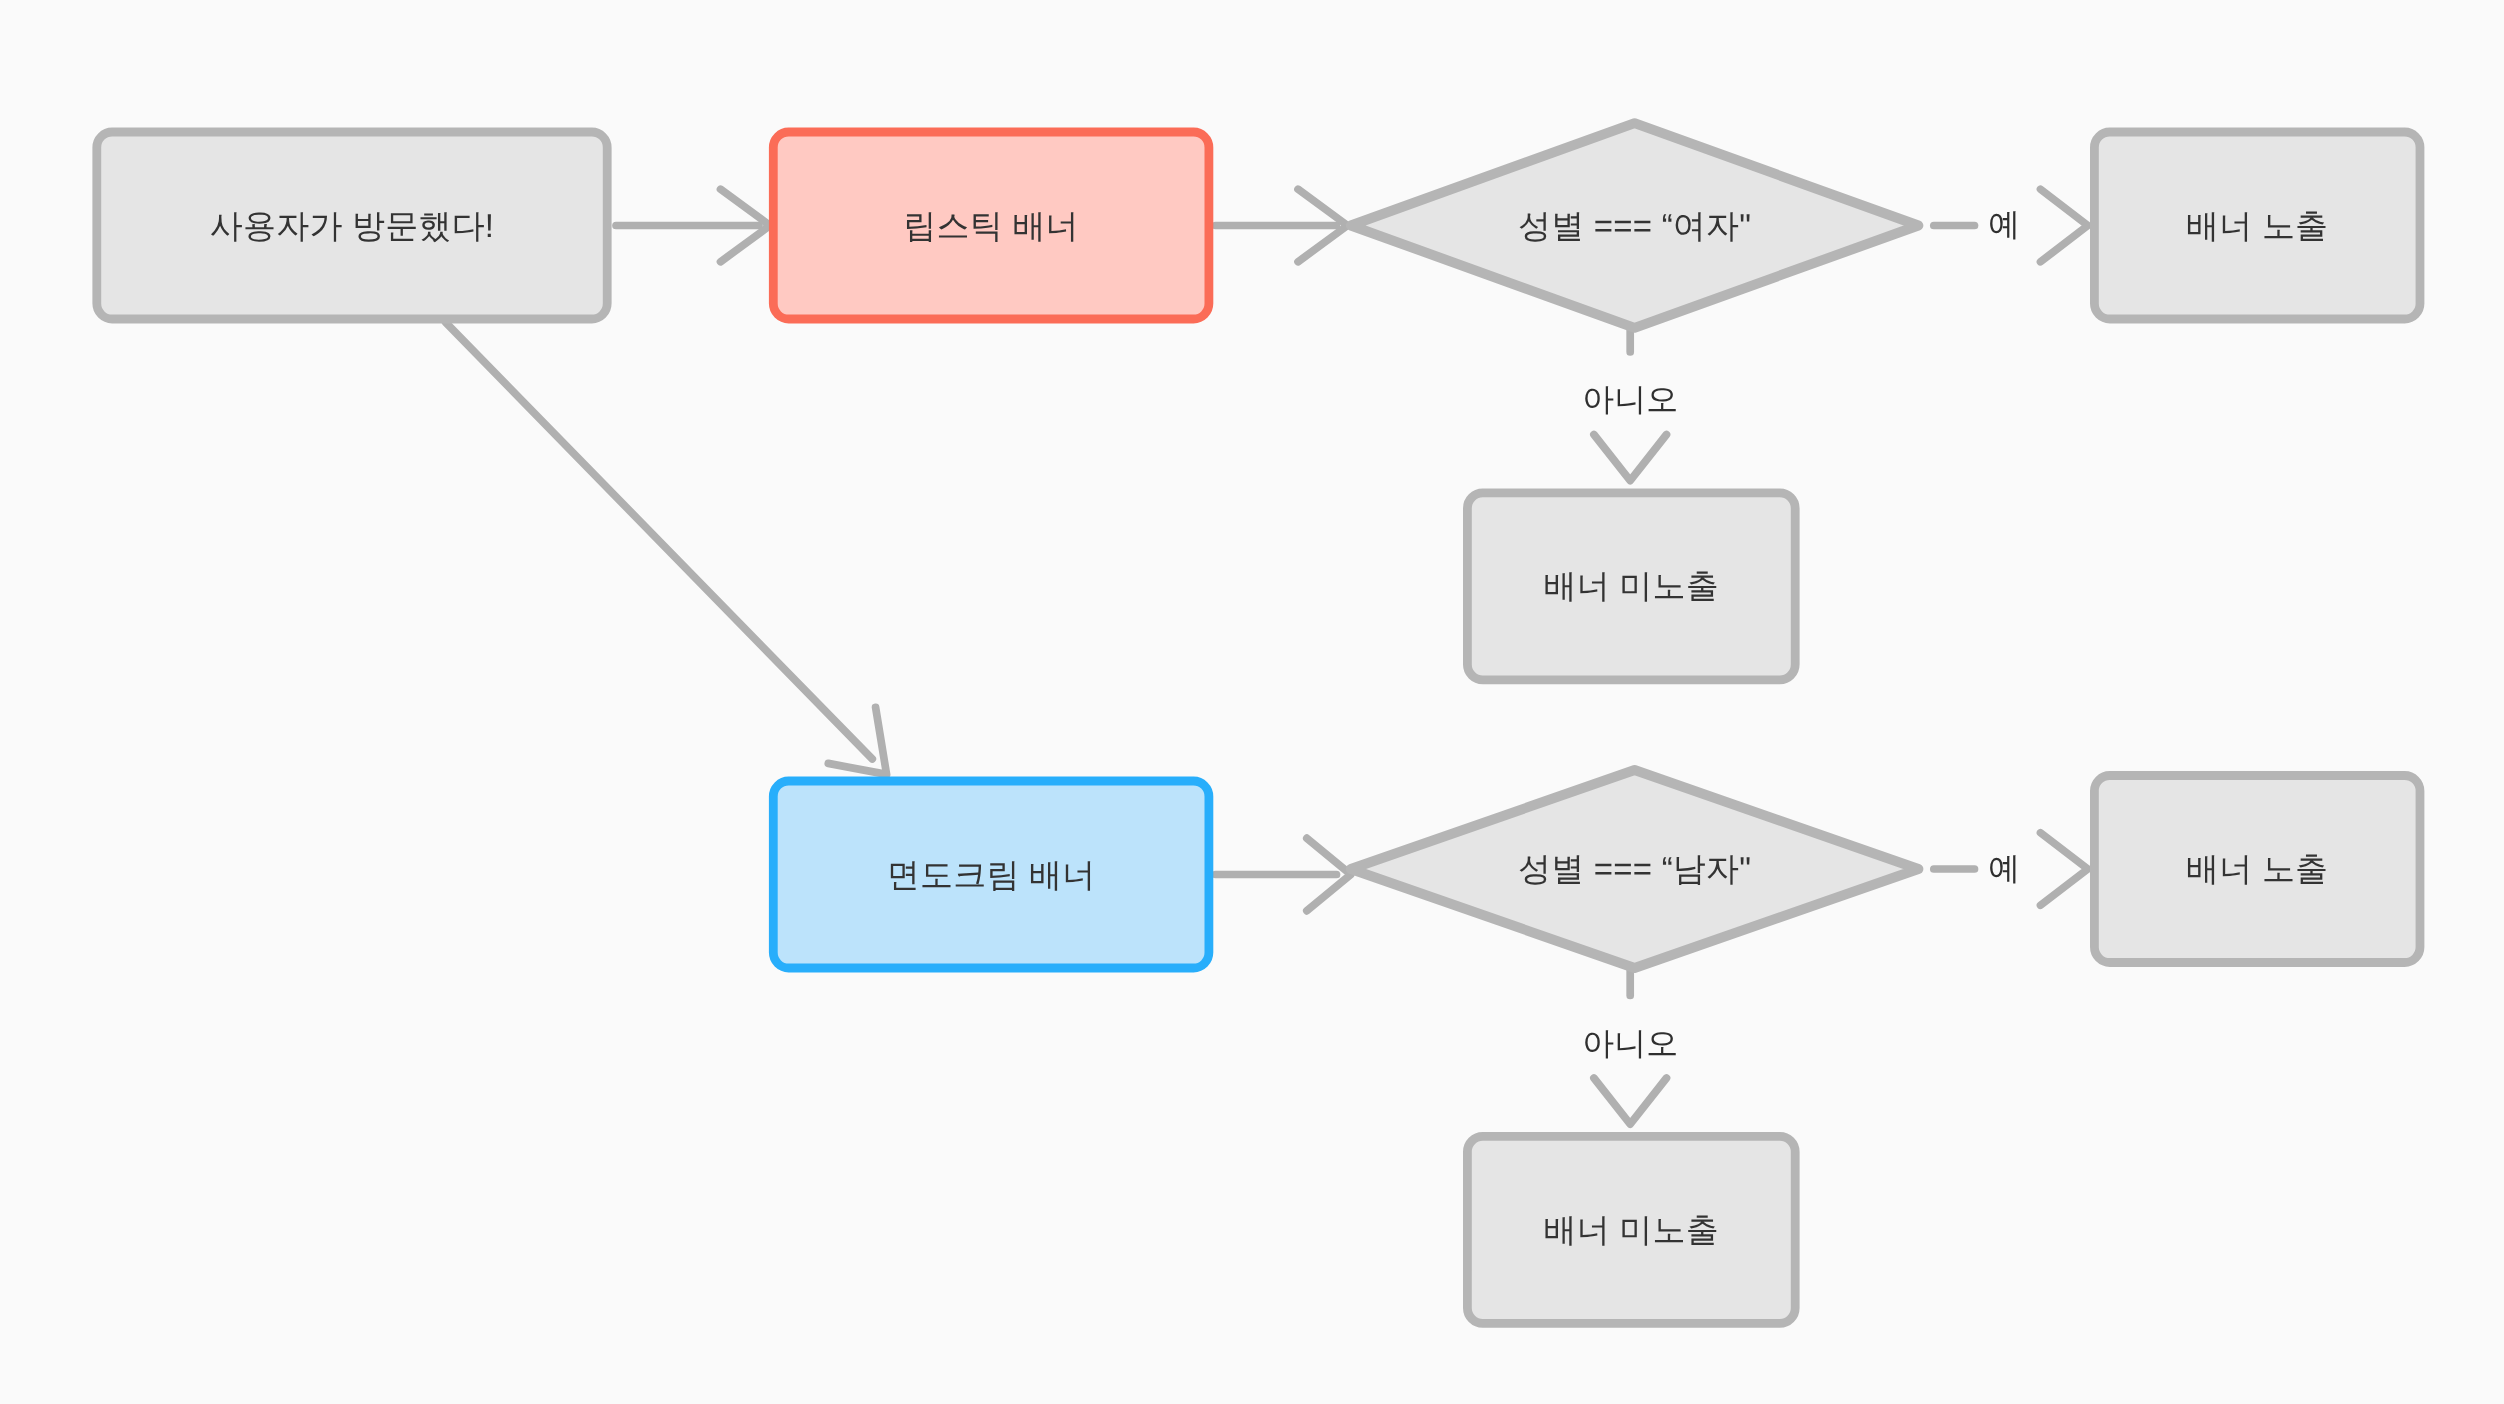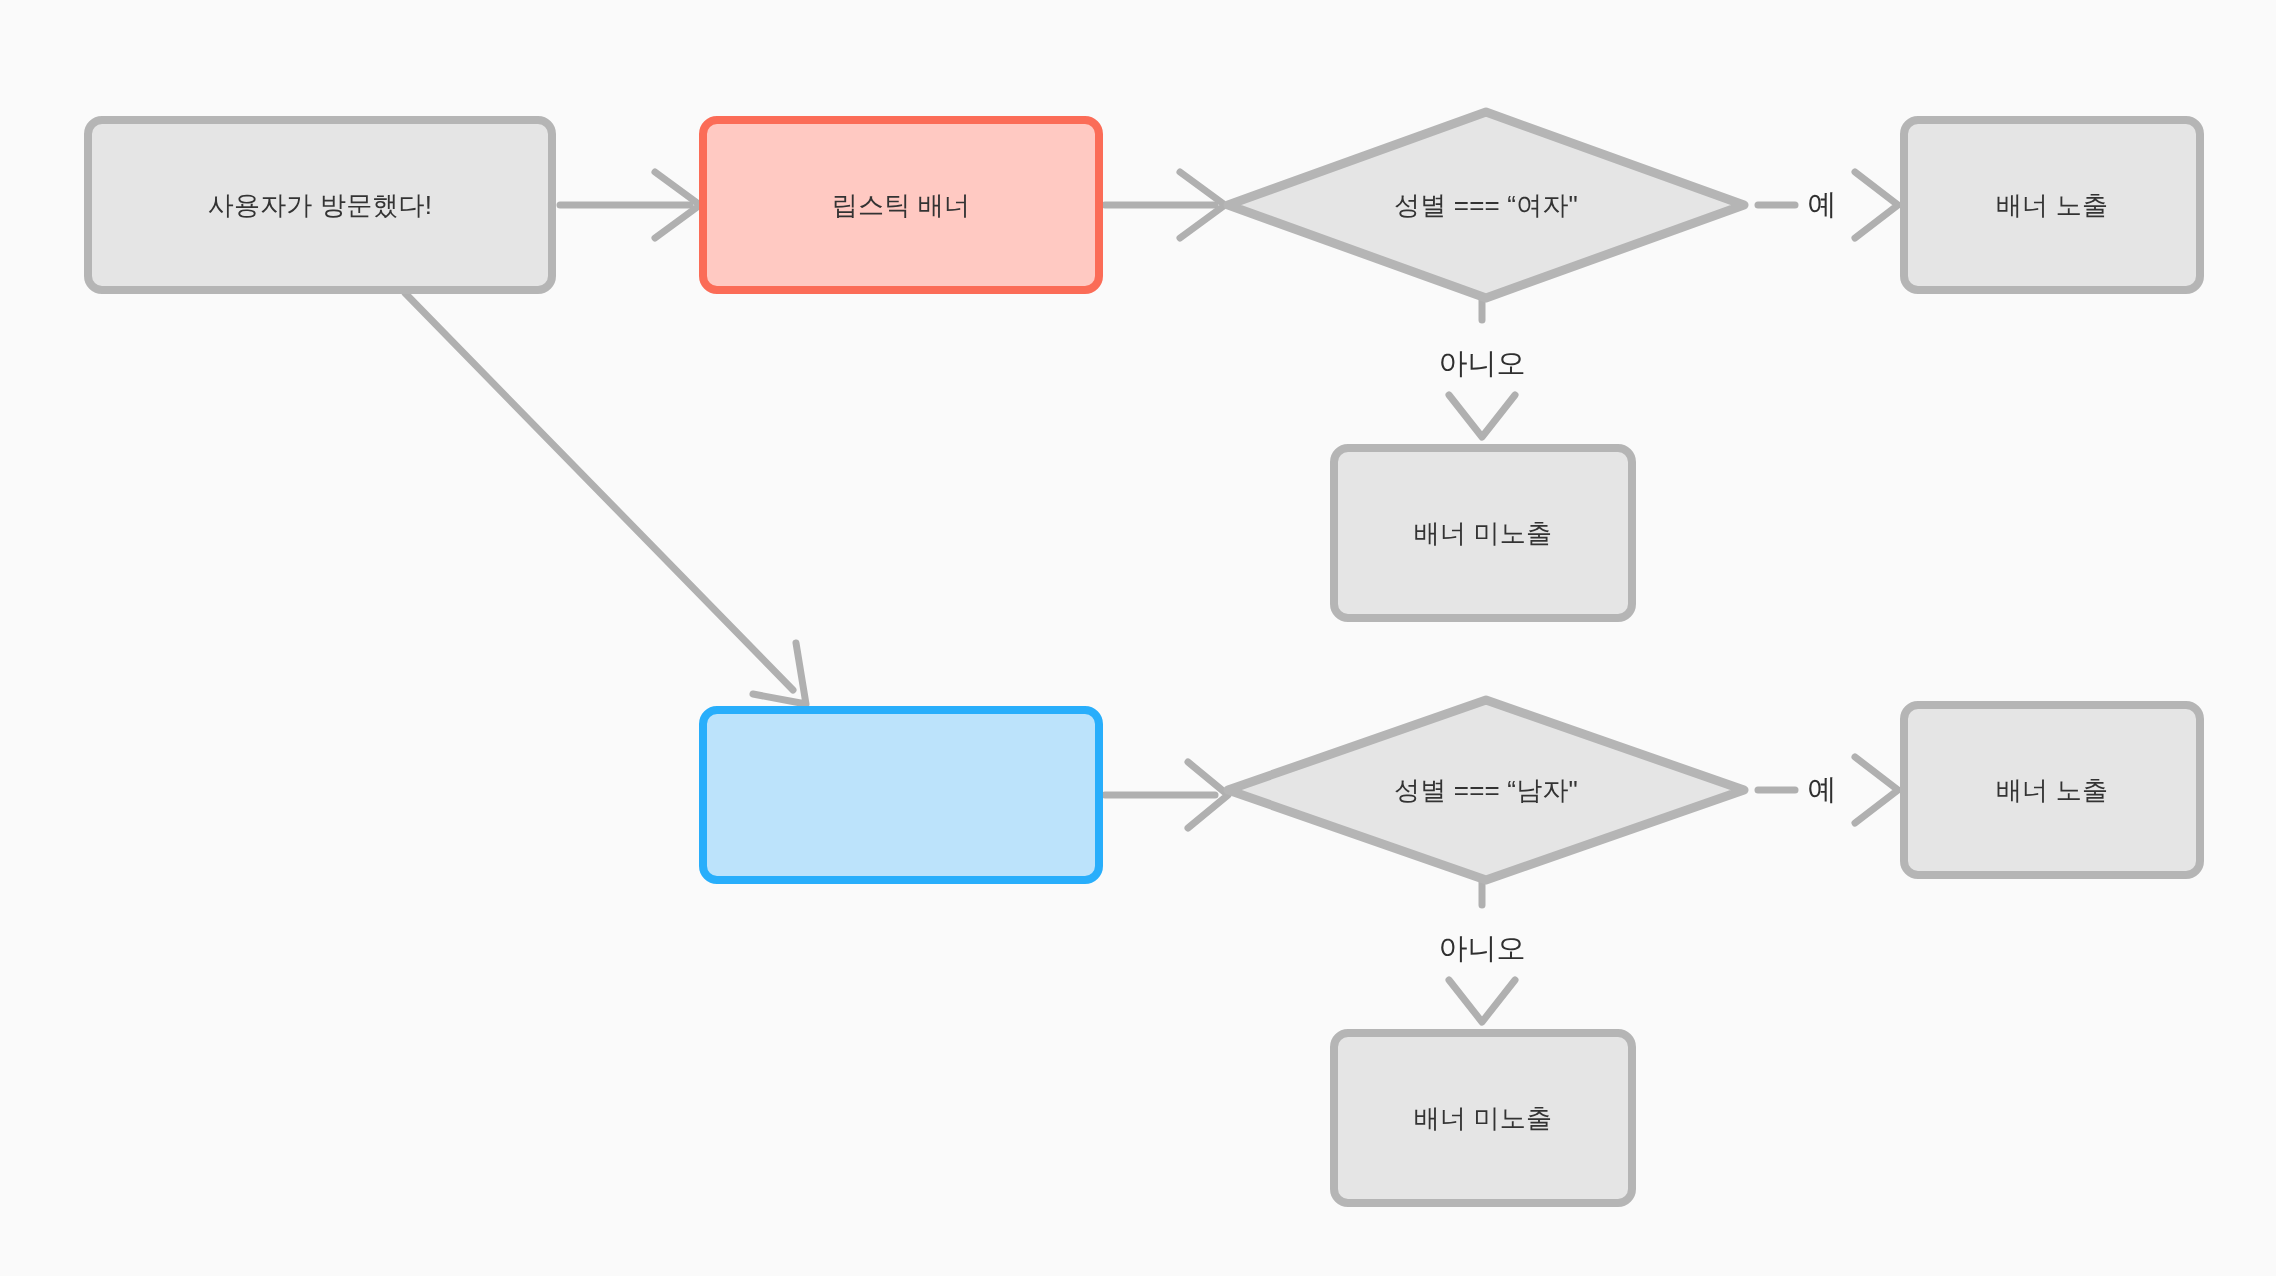--- a/index.html
+++ b/index.html
@@ -26,21 +26,21 @@
     width: 2276px;
     height: 1276px;
   }
   .node-label {
     position: absolute;
     display: flex;
     align-items: center;
     justify-content: center;
     text-align: center;
     color: #333333;
-    font-size: 26px;
+    font-size: 30px;
     font-weight: 400;
     letter-spacing: 0.2px;
     white-space: nowrap;
     pointer-events: none;
   }
   .edge-label {
     position: absolute;
     display: flex;
     align-items: center;
     justify-content: center;
@@ -123,20 +123,21 @@
   <div class="node-label" style="left:88px; top:120px; width:464px; height:170px;">사용자가 방문했다!</div>
 
   <div class="node-label" style="left:703px; top:120px; width:396px; height:170px;text-align:right;">립스틱 배너</div>
 
   <div class="node-label" style="left:1258px; top:120px; width:456px; height:170px;">성별 === “여자"</div>
 
   <div class="node-label" style="left:1904px; top:120px; width:296px; height:170px;">배너 노출</div>
 
   <div class="node-label" style="left:1334px; top:448px; width:298px; height:170px;">배너 미노출</div>
 
+  <div class="node-label" style="left:703px; top:710px; width:396px; height:170px;">면도크림 배너</div>
 
   <div class="node-label" style="left:1258px; top:705px; width:456px; height:170px;">성별 === “남자"</div>
 
   <div class="node-label" style="left:1904px; top:705px; width:296px; height:170px;">배너 노출</div>
 
   <div class="node-label" style="left:1334px; top:1033px; width:298px; height:170px;">배너 미노출</div>
 
   <div class="edge-label" style="left:1790px; top:178px; width:64px; height:54px;">예</div>
 
   <div class="edge-label" style="left:1412px; top:337px; width:140px; height:54px;">아니오</div>

